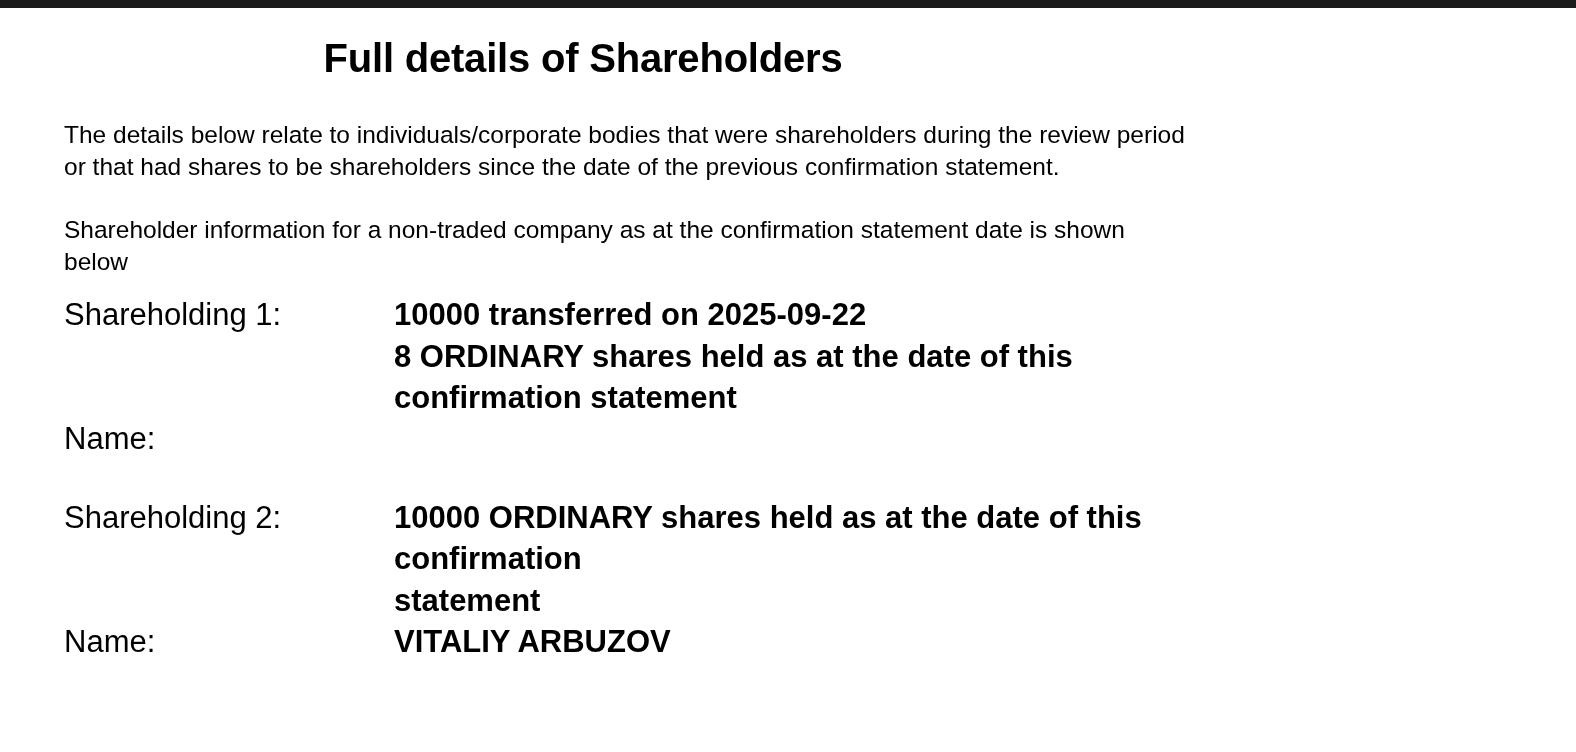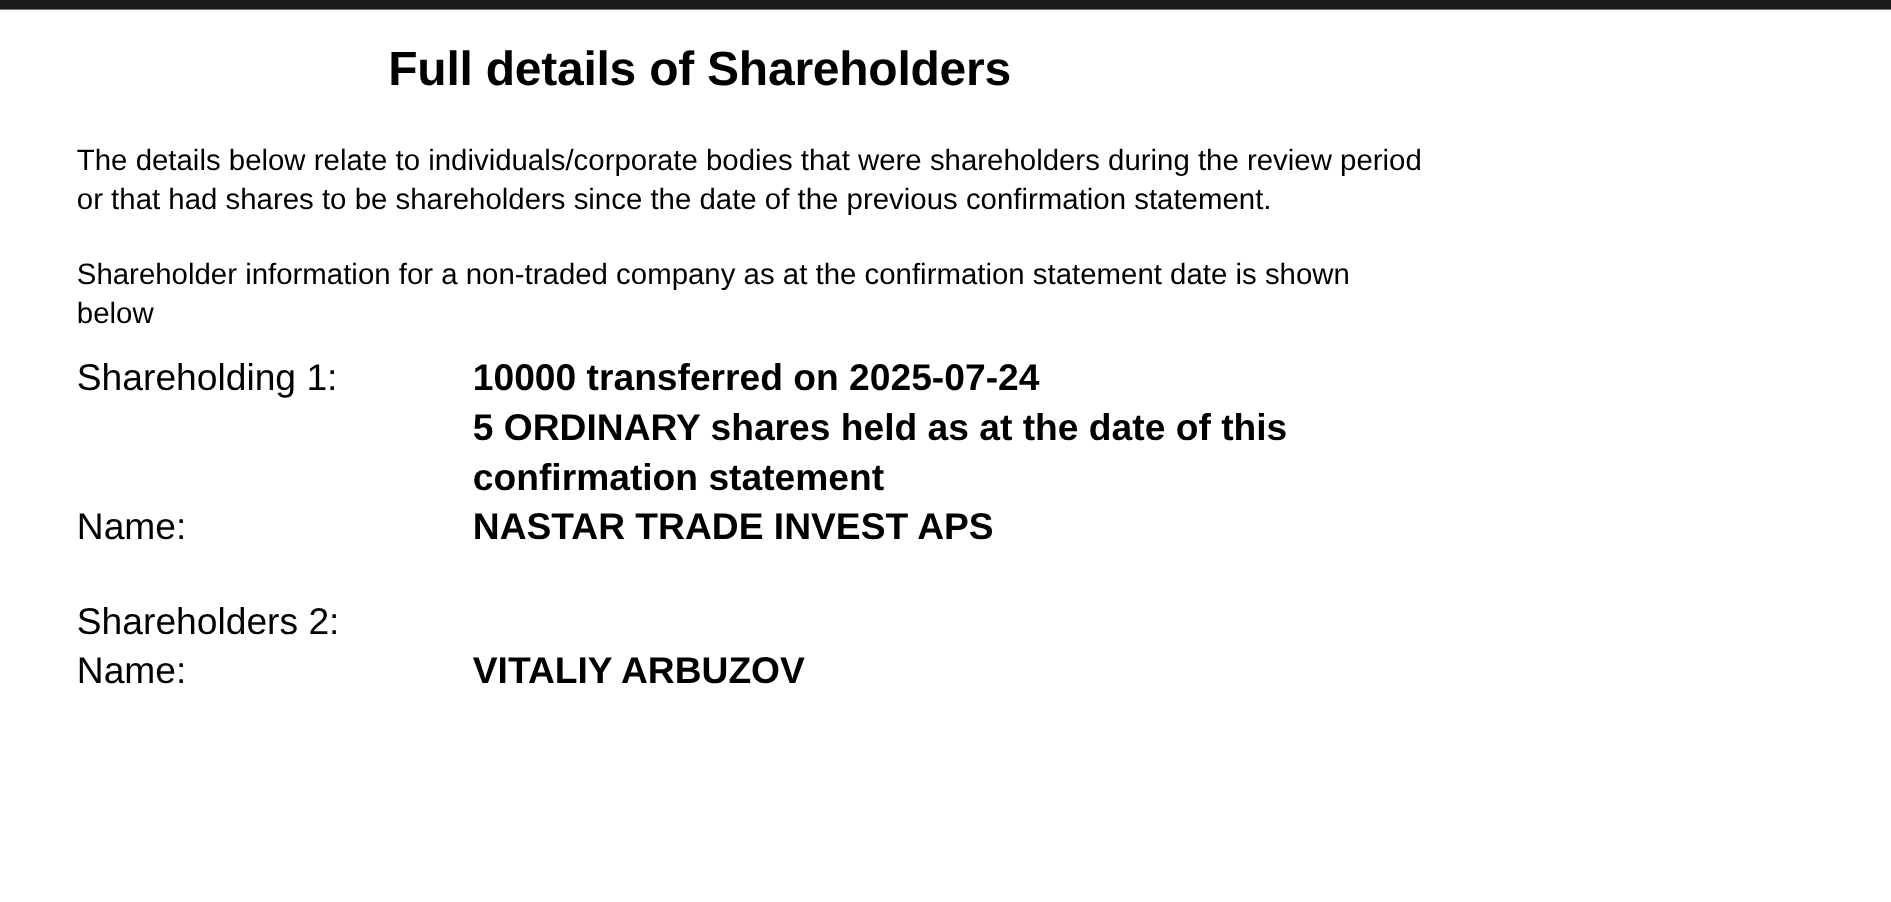--- a/index.html
+++ b/index.html
@@ -92,34 +92,37 @@
 
     <p class="para">The details below relate to individuals/corporate bodies that were shareholders during the review period or that had shares to be shareholders since the date of the previous confirmation statement.</p>
 
     <p class="para">Shareholder information for a non-traded company as at the confirmation statement date is shown below</p>
 
     <div class="rows">
 
       <div class="row">
         <div class="label">Shareholding 1:</div>
         <div class="value">
-          <span class="line">10000 transferred on 2025-07-24</span>
-          <span class="line">5 ORDINARY shares held as at the date of this confirmation statement</span>
+          <span class="line">10000 transferred on 2025-09-22</span>
+          <span class="line">8 ORDINARY shares held as at the date of this confirmation statement</span>
         </div>
       </div>
 
       <div class="row">
         <div class="label">Name:</div>
-        <div class="value">NASTAR TRADE INVEST APS</div>
       </div>
 
       <div class="gap"></div>
 
       <div class="row">
-        <div class="label">Shareholders 2:</div>
+        <div class="label">Shareholding 2:</div>
+        <div class="value">
+          <span class="line">10000 ORDINARY shares held as at the date of this confirmation</span>
+          <span class="line">statement</span>
+        </div>
       </div>
 
       <div class="row">
         <div class="label">Name:</div>
         <div class="value">VITALIY ARBUZOV</div>
       </div>
 
     </div>
   </div>
 </div>

